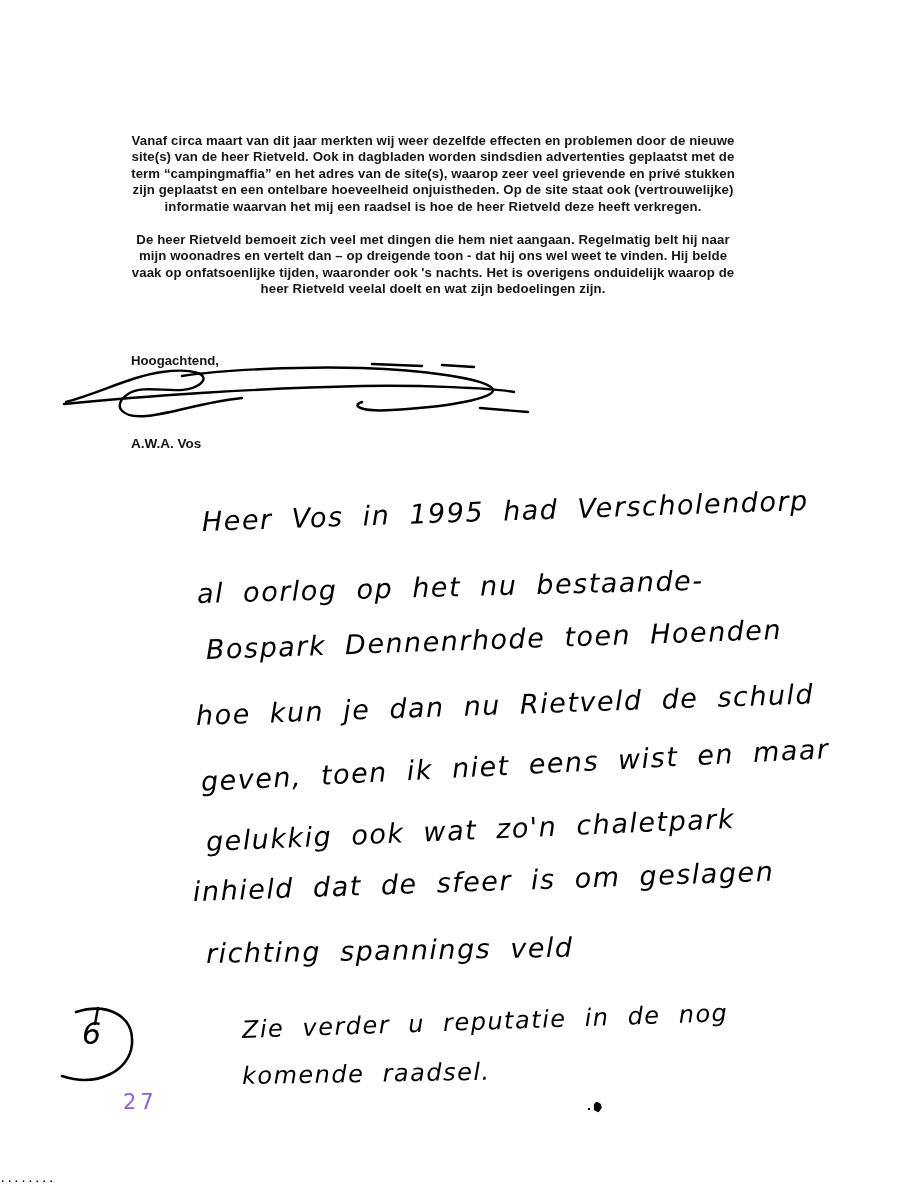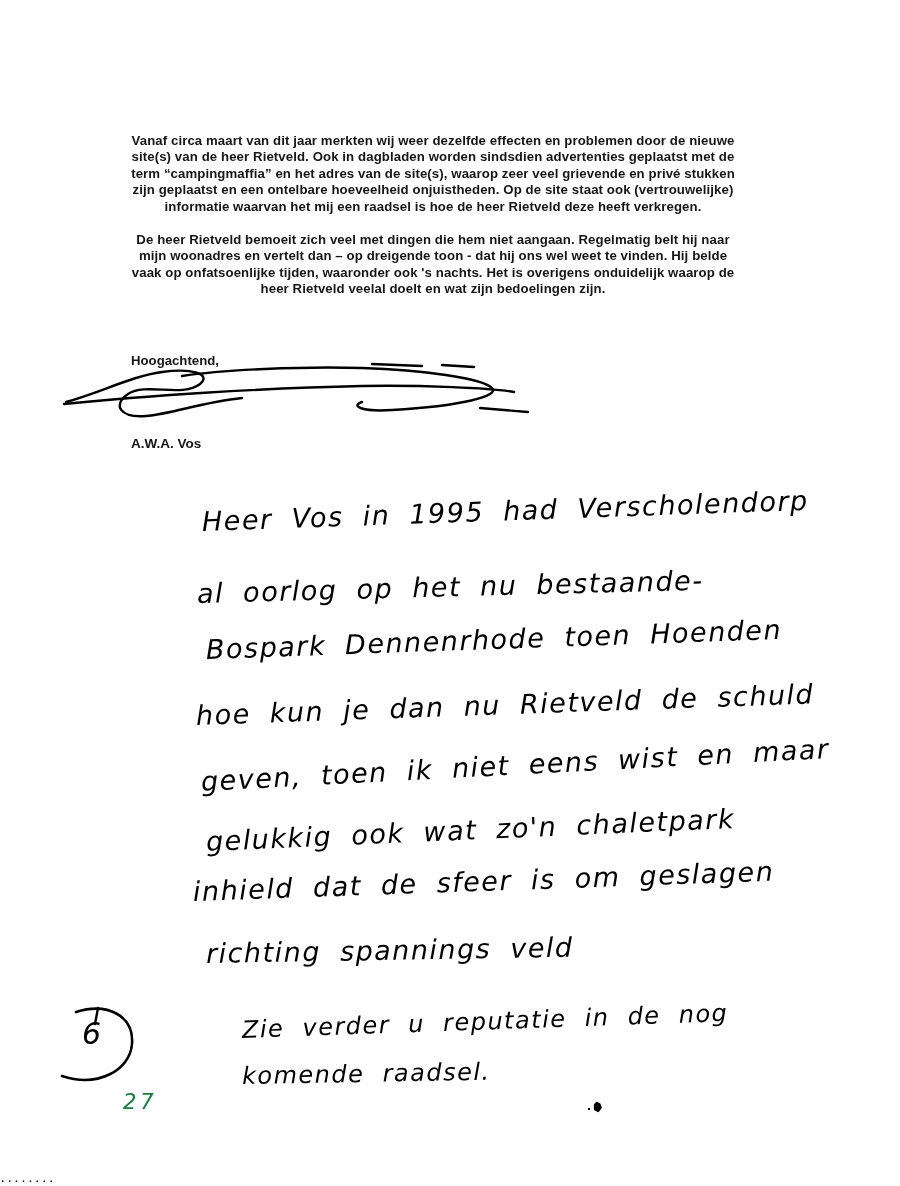--- a/index.html
+++ b/index.html
@@ -57,22 +57,22 @@
   .hl9 { left: 242px; top: 1062px; transform: rotate(-1deg); font-size: 24px; }
 
   .margin-mark { position: absolute; left: 58px; top: 1002px; width: 80px; height: 86px; }
   .margin-mark .digit {
     position: absolute; left: 24px; top: 14px;
     font-family: "DejaVu Sans", sans-serif; font-style: italic;
     font-size: 30px; color: #000;
   }
   .page-number {
     position: absolute; left: 123px; top: 1090px;
-    font-family: "DejaVu Sans", sans-serif; font-style: italic;
-    font-size: 21px; letter-spacing: 4px; color: #15803d;
+    font-family: "DejaVu Sans", sans-serif; 
+    font-size: 21px; letter-spacing: 4px; color: #8b5cf6;
   }
 
   .ink-blot {
     position: absolute; left: 588px; top: 1100px;
     width: 16px; height: 14px;
   }
   .ink-blot .blob {
     position: absolute; left: 5px; top: 2px; width: 9px; height: 10px;
     background: #000; transform: rotate(20deg);
     clip-path: polygon(20% 0, 70% 10%, 100% 45%, 80% 100%, 25% 90%, 0 40%);

